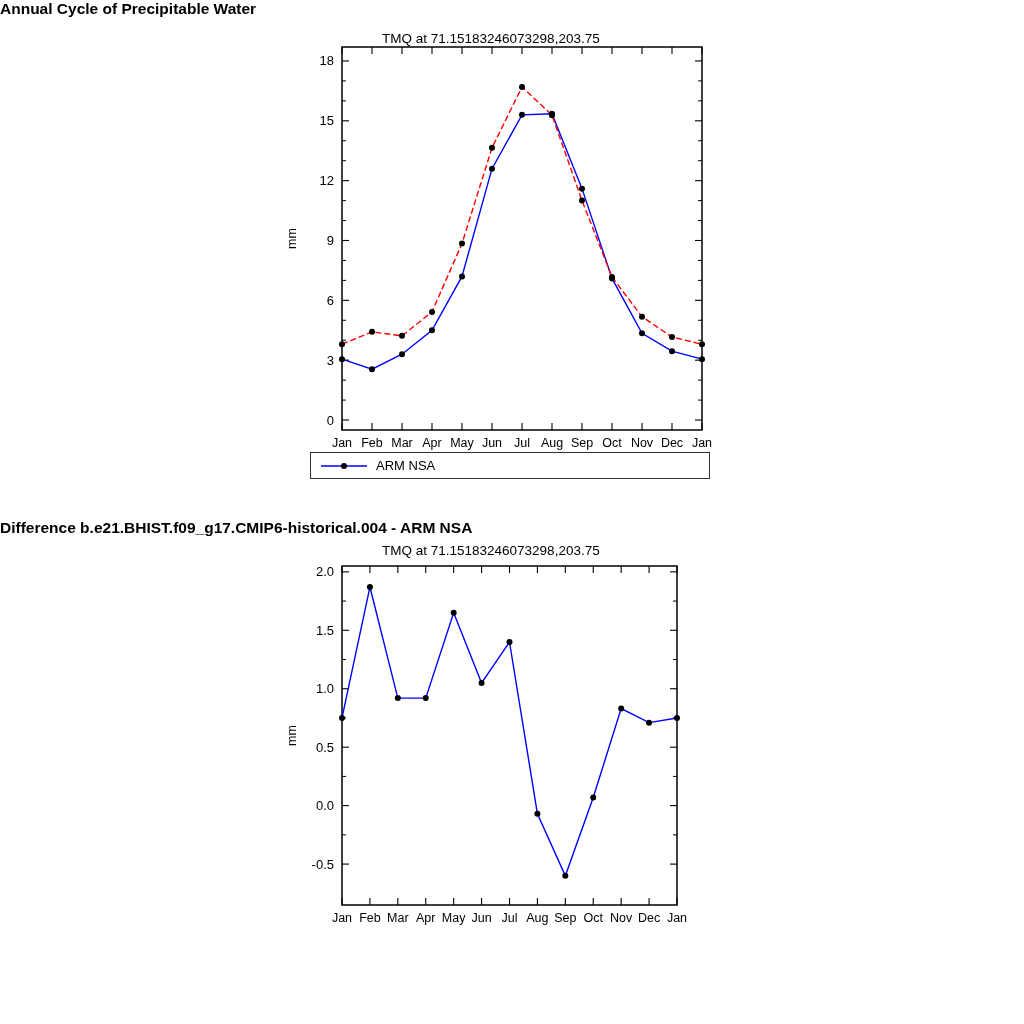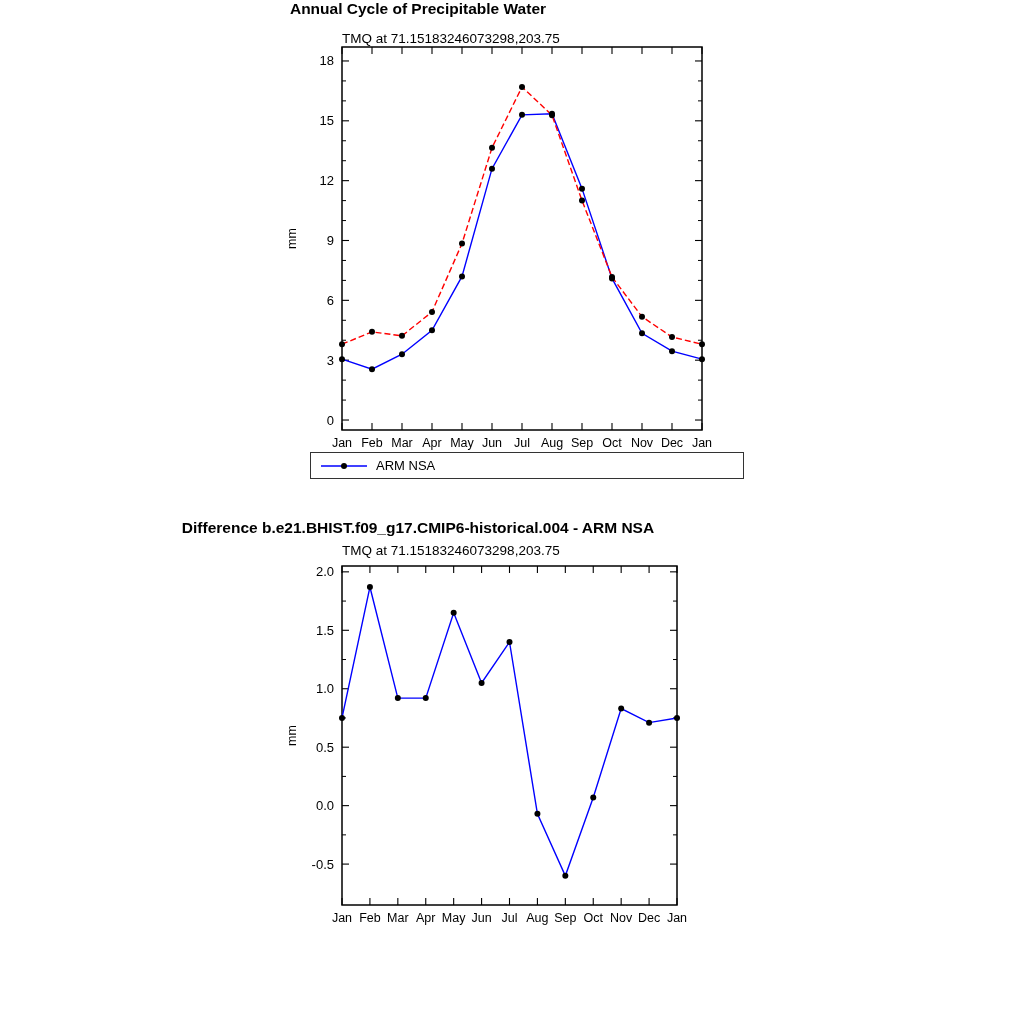--- a/index.html
+++ b/index.html
@@ -2,22 +2,22 @@
 <html><head>
 <meta charset="utf-8">
 <style>
   * { margin:0; padding:0; box-sizing:border-box; }
   html,body { background:#ffffff; }
   body {
     width:1024px; height:1024px; position:relative; overflow:hidden;
     font-family:"Liberation Sans", sans-serif; color:#000;
   }
   .abs { position:absolute; }
-  .chart-title { font-weight:bold; font-size:15.5px; text-align:center; width:836px; }
-  .chart-subtitle { font-size:13.5px; }
+  .chart-title { font-weight:bold; font-size:15.5px; text-align:left; width:836px; }
+  .chart-subtitle { font-size:13.5px;margin-left:40px; }
   svg text { font-family:"Liberation Sans", sans-serif; fill:#000; }
   .legend {
     border:1px solid #333; background:#fff;
     padding:4px 8px; display:flex; flex-direction:column; gap:3px;
   }
   .legend-row { display:flex; align-items:center; gap:7px; font-size:13px; line-height:17px; }
   .legend-swatch { display:inline-flex; align-items:center; width:50px; height:14px; }
 </style>
 </head>
 <body>
@@ -146,21 +146,21 @@
         <circle cx="242" cy="46.895833333333336" r="3" fill="#000000"></circle>
         <circle cx="272" cy="75.221875" r="3" fill="#000000"></circle>
         <circle cx="302" cy="160.59895833333334" r="3" fill="#000000"></circle>
         <circle cx="332" cy="236.99947916666667" r="3" fill="#000000"></circle>
         <circle cx="362" cy="276.6958333333333" r="3" fill="#000000"></circle>
         <circle cx="392" cy="297.04270833333334" r="3" fill="#000000"></circle>
         <circle cx="422" cy="304.2239583333333" r="3" fill="#000000"></circle>
       </g>
     </svg>
 
-  <div class="legend abs" style="left:310px; top:452px; width:434px;text-align:right;">
+  <div class="legend abs" style="left:310px; top:452px; width:400px;text-align:right;">
     <div class="legend-row">
       <span class="legend-swatch">
           <svg width="50" height="14" viewBox="0 0 50 14">
             <line x1="2" y1="7" x2="48" y2="7" stroke="#0000ff" stroke-width="1.4"></line>
             <circle cx="25" cy="7" r="3" fill="#000000"></circle>
           </svg>
         </span>
       <span>ARM NSA</span>
     </div>
   </div>

